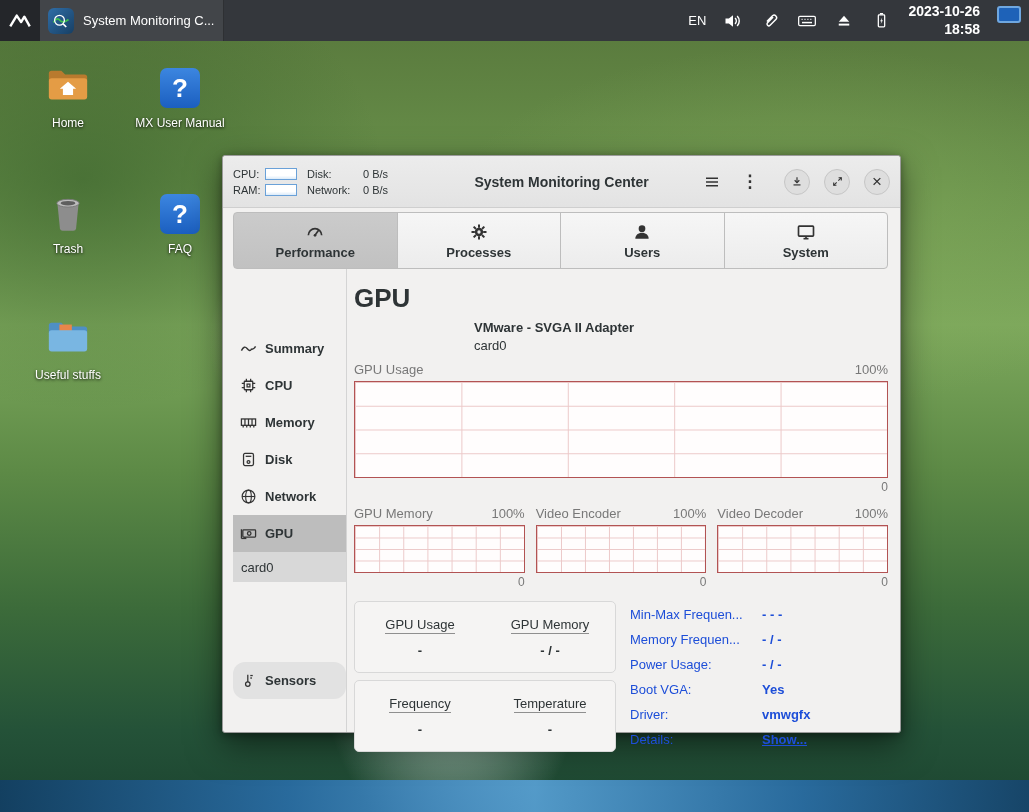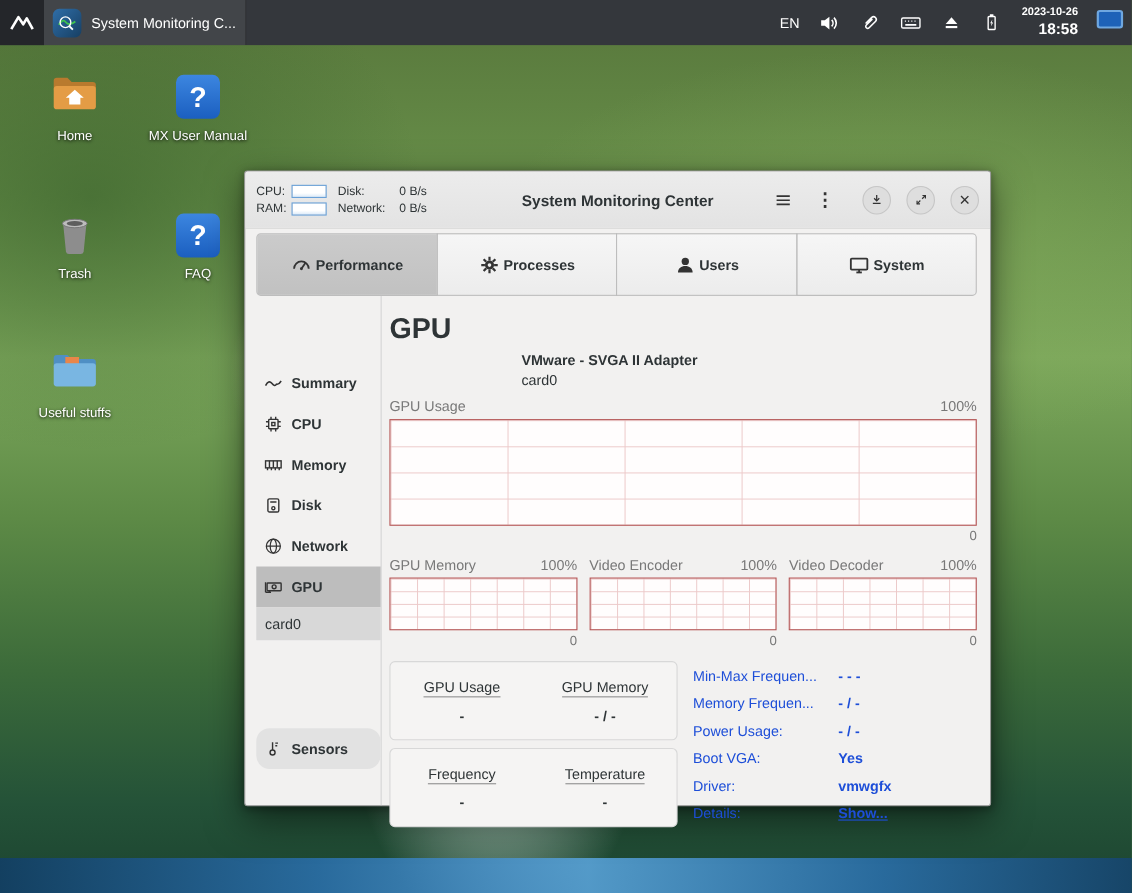--- a/index.html
+++ b/index.html
@@ -24,21 +24,21 @@
   .mx-logo { width:40px; height:41px; background:#24262a; display:flex; align-items:center; justify-content:center; cursor:pointer; }
   .task-app { height:41px; display:flex; align-items:center; gap:9px; padding:0 8px; background:rgba(255,255,255,0.07);
     border-right:1px solid rgba(0,0,0,.3); max-width:238px; cursor:pointer; }
   .app-ico { width:26px; height:26px; border-radius:6px; background:linear-gradient(135deg,#2f6ea8,#173f63);
     display:flex; align-items:center; justify-content:center; flex:0 0 auto; }
   .task-title { font-size:13px; white-space:nowrap; overflow:hidden; }
   .tray { margin-left:auto; display:flex; align-items:center; gap:17px; padding-right:8px; }
   .tray-lang { font-size:13px; }
   .tray-ic { width:20px; height:20px; display:flex; align-items:center; justify-content:center; cursor:pointer; }
   .clock { text-align:right; line-height:1.25; cursor:pointer; }
-  .clock-date { font-size:10px; font-weight:bold; }
+  .clock-date { font-size:14px; font-weight:bold; }
   .clock-time { font-size:14px; font-weight:bold; }
   .display-applet { width:24px; height:17px; border-radius:3px; background:#1e62b8; border:2px solid #6fa7e0; align-self:flex-start; margin-top:3px; cursor:pointer; }
 
   
   .dicon { position:absolute; width:96px; text-align:center; cursor:pointer; }
   .dicon .ic { height:48px; display:flex; align-items:flex-end; justify-content:center; }
   .dicon .lbl { margin-top:8px; font-size:12px; color:#fff; text-shadow:0 1px 3px rgba(0,0,0,0.95); line-height:1.25; }
   .help-badge { width:40px; height:40px; border-radius:7px; background:linear-gradient(180deg,#3c86e0,#1b5fc0);
     color:#fff; font-weight:bold; font-size:26px; display:flex; align-items:center; justify-content:center; }
 
@@ -60,21 +60,21 @@
   .flat-btn { width:24px; height:24px; display:flex; align-items:center; justify-content:center; cursor:pointer; border-radius:4px; }
   .kebab { font-size:17px; font-weight:bold; color:#333; }
   .circle-btn { width:26px; height:26px; border-radius:50%; background:#dedede; border:1px solid #c6c6c6;
     display:flex; align-items:center; justify-content:center; cursor:pointer; color:#333; }
   .circle-btn.gap { margin-left:8px; }
   .close-x { font-size:17px; line-height:1; color:#333; }
 
   
   .tabbar { display:flex; margin:4px 12px 0 10px; height:57px; flex:0 0 auto; }
   .tab { flex:1; border:1px solid #bdbdbd; margin-left:-1px; background:linear-gradient(180deg,#f6f6f6,#ececec);
-    display:flex; align-items:center; justify-content:center; gap:3px; cursor:pointer;text-align:right; }
+    display:flex; flex-direction:column; align-items:center; justify-content:center; gap:3px; cursor:pointer;text-align:right; }
   .tab:first-child { margin-left:0; border-radius:4px 0 0 4px; }
   .tab:last-child { border-radius:0 4px 4px 0; }
   .tab.selected { background:linear-gradient(180deg,#cbcbcb,#c1c1c1); }
   .tab-label { font-size:13px; font-weight:bold; color:#2e3436; }
 
   
   .winbody { flex:1; display:flex; padding-left:10px; position:relative; min-height:0; }
   .sidebar { width:114px; border-right:1px solid #d4d4d4; padding-top:61px; position:relative; flex:0 0 auto; }
   .side-item { height:37px; display:flex; align-items:center; gap:8px; padding-left:7px; font-size:13px; font-weight:bold;
     color:#2e3436; cursor:pointer; }

